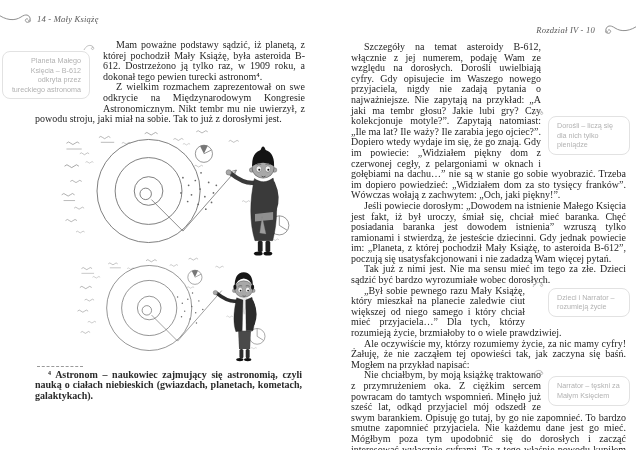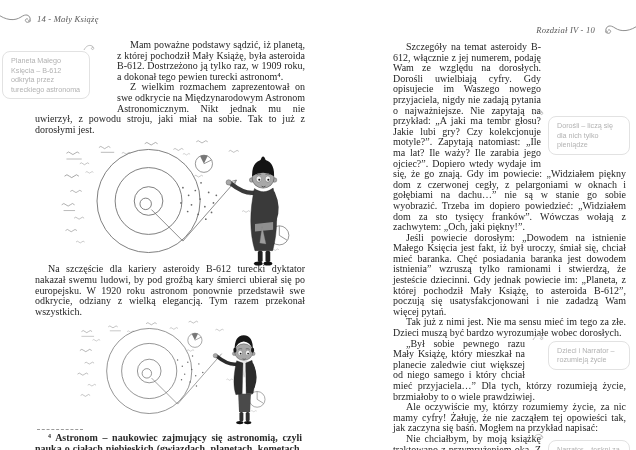--- a/index.html
+++ b/index.html
@@ -1,19 +1,19 @@
 <!DOCTYPE html>
 <html><head>
 <meta charset="utf-8">
 <style>
   html,body { margin:0; padding:0; background:#e8e8e8; }
   .spread {
     position:relative; width:636px; height:450px; background:#ffffff;
     overflow:hidden; display:flex;
-    font-family:"Liberation Serif", serif; color:#1f1f1f;gap:42px;
+    font-family:"Liberation Serif", serif; color:#1f1f1f;
   }
   .page { position:relative; width:318px; height:450px; box-sizing:border-box; }
 
   
   .running-head {
     position:absolute; font-style:italic; font-size:8.6px; color:#5a5a5a;
     letter-spacing:.2px; white-space:nowrap;
   }
   .page-left  .running-head { top:14px; left:37px; }
   .page-right .running-head { top:25px; right:41px; }
@@ -26,21 +26,21 @@
   .content-right { padding:42px 10px 0 33px; }
   .body-text p { margin:0; text-indent:13px; font-size:10px; line-height:10.6px; text-align:justify; }
   .flow::after { content:""; display:block; clear:both; }
 
   
   .mnote {
     box-sizing:border-box; border:1px solid #e2e2e2; border-radius:8px;
     font-family:"Liberation Sans", sans-serif; font-size:7.2px; line-height:9.6px;
     color:#b2b2b2; padding:4px 8px; position:relative; background:#fff;
   }
-  .mnote-left { float:left; width:88px; margin:11px 27px 12px -33px; text-align:left; }
+  .mnote-left { float:left; width:88px; margin:11px 13px 12px -33px; text-align:right; }
   .mnote-r  { float:right; width:82px; text-align:left; }
   .mnote-r1 { margin:74px -4px 10px 7px; }
   .mnote-r2 { margin:2px -4px 10px 23px; }
   .mnote-r3 { margin:6px -4px 4px 7px; }
   .curl { position:absolute; top:-9px; }
   .mnote-left .curl { right:-8px; }
   .mnote-r .curl { left:-17px; }
 
   
   .ill { display:block; }
@@ -67,21 +67,21 @@
 
     <div class="content-left body-text">
       <div class="flow">
         <aside class="mnote mnote-left">
           <svg class="curl" width="14" height="9" viewBox="0 0 14 9">
             <path d="M1 7 C3 3 6 1.5 9 3 C11.5 4.2 11 7 9.2 6.4 C7.8 6 8.5 4 10 4.5" stroke="#b5b5b5" stroke-width=".9" fill="none"></path>
           </svg>
           <span>Planeta Małego Księcia – B-612 odkryta przez tureckiego astronoma</span>
         </aside>
         <p>Mam poważne podstawy sądzić, iż planetą, z której pochodził Mały Książę, była asteroida B-612. Dostrzeżono ją tylko raz, w 1909 roku, a dokonał tego pewien turecki astronom⁴.</p>
-        <p>Z wielkim rozmachem zaprezentował on swe odkrycie na Międzynarodowym Astronom Astronomicznym. Nikt jednak mu nie uwierzył, z powodu stroju, jaki miał na sobie. Tak to już z dorosłymi jest.</p>
+        <p>Z wielkim rozmachem zaprezentował on swe odkrycie na Międzynarodowym Kongresie Astronomicznym. Nikt tembr mu nie uwierzył, z powodu stroju, jaki miał na sobie. Tak to już z dorosłymi jest.</p>
       </div>
 
       <svg class="ill ill1" width="252" height="126" viewBox="0 0 252 132" role="img" aria-label="turkish-astronomer-presenting-asteroid-orbit-diagram">
         <defs>
           <path id="ia-sq" d="M0 0 q2.5 -3 5 0 t5 0 t5 0" fill="none"></path>
         </defs>
         <g stroke="#8a8a8a" stroke-width=".8">
           <use href="#ia-sq" transform="translate(6,16) scale(.9)"></use>
           <use href="#ia-sq" transform="translate(20,27) scale(.65)"></use>
           <use href="#ia-sq" transform="translate(4,40)"></use>
@@ -161,21 +161,20 @@
           <path d="M25 8 Q28 -1 31 8 Q29.5 10 28 10 Q26.5 10 25 8 Z" fill="#141414"></path>
           <ellipse cx="23.5" cy="27" rx="2.8" ry="3.2" fill="#f4f4f4" stroke="#555" stroke-width=".4"></ellipse>
           <ellipse cx="33" cy="27" rx="2.8" ry="3.2" fill="#f4f4f4" stroke="#555" stroke-width=".4"></ellipse>
           <circle cx="24" cy="27.8" r="1.1" fill="#111"></circle>
           <circle cx="33.5" cy="27.8" r="1.1" fill="#111"></circle>
           <path d="M21 22.5 q2.5 -1.5 5 -.5 M30.5 22 q2.5 -1 5 .5" stroke="#333" stroke-width=".6" fill="none"></path>
           <path d="M26.5 34.5 q2 1.6 4 0" stroke="#333" stroke-width=".7" fill="none"></path>
         </g>
       </svg>
 
-      <p>Na szczęście dla kariery asteroidy B-612 turecki dyktator nakazał swemu ludowi, by pod groźbą kary śmierci ubierał się po europejsku. W 1920 roku astronom ponownie przedstawił swe odkrycie, odziany z wielką elegancją. Tym razem przekonał wszystkich.</p>
 
       <svg class="ill ill2" width="238" height="104" viewBox="0 0 252 132" role="img" aria-label="european-dressed-astronomer-presenting-asteroid-orbit-diagram">
         <defs>
           <path id="ib-sq" d="M0 0 q2.5 -3 5 0 t5 0 t5 0" fill="none"></path>
         </defs>
         <g stroke="#8a8a8a" stroke-width=".8">
           <use href="#ib-sq" transform="translate(6,16) scale(.9)"></use>
           <use href="#ib-sq" transform="translate(20,27) scale(.65)"></use>
           <use href="#ib-sq" transform="translate(4,40)"></use>
           <use href="#ib-sq" transform="translate(10,56) scale(.8)"></use>
@@ -271,21 +270,21 @@
         <aside class="mnote mnote-r mnote-r1">
           <svg class="curl" width="14" height="9" viewBox="0 0 14 9">
             <path d="M1 7 C3 3 6 1.5 9 3 C11.5 4.2 11 7 9.2 6.4 C7.8 6 8.5 4 10 4.5" stroke="#b5b5b5" stroke-width=".9" fill="none"></path>
           </svg>
           <span>Dorośli – liczą się dla nich tylko pieniądze</span>
         </aside>
         <p>Szczegóły na temat asteroidy B-612, włącznie z jej numerem, podaję Wam ze względu na dorosłych. Dorośli uwielbiają cyfry. Gdy opisujecie im Waszego nowego przyjaciela, nigdy nie zadają pytania o najważniejsze. Nie zapytają na przykład: „A jaki ma tembr głosu? Jakie lubi gry? Czy kolekcjonuje motyle?”. Zapytają natomiast: „Ile ma lat? Ile waży? Ile zarabia jego ojciec?”. Dopiero wtedy wydaje im się, że go znają. Gdy im powiecie: „Widziałem piękny dom z czerwonej cegły, z pelargoniami w oknach i gołębiami na dachu…” nie są w stanie go sobie wyobrazić. Trzeba im dopiero powiedzieć: „Widziałem dom za sto tysięcy franków”. Wówczas wołają z zachwytem: „Och, jaki piękny!”.</p>
       </div>
 
       <p>Jeśli powiecie dorosłym: „Dowodem na istnienie Małego Księcia jest fakt, iż był uroczy, śmiał się, chciał mieć baranka. Chęć posiadania baranka jest dowodem istnienia” wzruszą tylko ramionami i stwierdzą, że jesteście dziecinni. Gdy jednak powiecie im: „Planeta, z której pochodził Mały Książę, to asteroida B-612”, poczują się usatysfakcjonowani i nie zadadzą Wam więcej pytań.</p>
-      <p>Tak już z nimi jest. Nie ma sensu mieć im tego za złe. Dzieci muszą być bardzo wyrozumiałe wobec dorosłych.</p>
+      <p>Tak już z nimi jest. Nie ma sensu mieć im tego za złe. Dzieci sądzić być bardzo wyrozumiałe wobec dorosłych.</p>
 
       <div class="flow">
         <aside class="mnote mnote-r mnote-r2">
           <svg class="curl" width="14" height="9" viewBox="0 0 14 9">
             <path d="M1 7 C3 3 6 1.5 9 3 C11.5 4.2 11 7 9.2 6.4 C7.8 6 8.5 4 10 4.5" stroke="#b5b5b5" stroke-width=".9" fill="none"></path>
           </svg>
           <span>Dzieci i Narrator – rozumieją życie</span>
         </aside>
         <p>„Był sobie pewnego razu Mały Książę, który mieszkał na planecie zaledwie ciut większej od niego samego i który chciał mieć przyjaciela…” Dla tych, którzy rozumieją życie, brzmiałoby to o wiele prawdziwiej.</p>
         <p>Ale oczywiście my, którzy rozumiemy życie, za nic mamy cyfry! Żałuję, że nie zacząłem tej opowieści tak, jak zaczyna się baśń. Mogłem na przykład napisać:</p>

